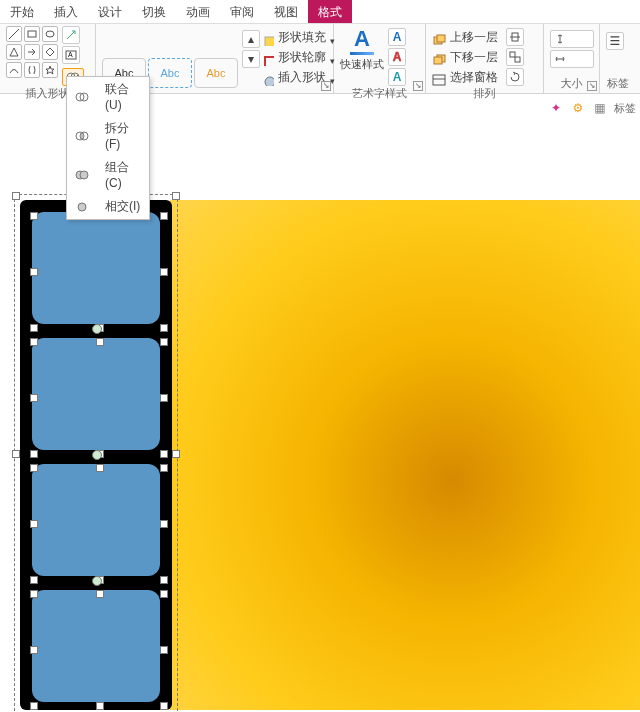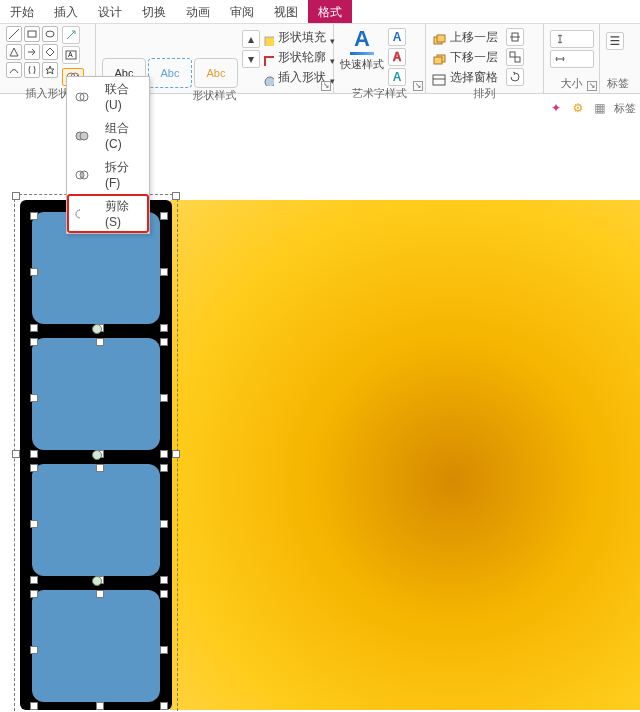--- a/index.html
+++ b/index.html
@@ -182,21 +182,20 @@
           </div>
         <div class="item">
             <svg class="dot" width="12" height="12">
               <circle cx="6" cy="6" r="5" fill="#bcd" stroke="#678"></circle>
             </svg>
             <span>插入形状</span> 
             <span style="font-size:9px">▾</span>
           </div>
       </div>
     </div>
-    <div class="group-label">形状样式</div>
     <div class="dlg-launcher">↘</div>
   </div>
 
   <div class="group" style="width:92px">
     <div class="group-body">
       <div class="quick-styles">
         <div class="big-a">A</div>
         <div class="under-a"></div>
         <div style="font-size:11px">快速样式</div>
       </div>
@@ -298,43 +297,43 @@
         <svg width="14" height="12">
           <circle cx="5" cy="6" r="4" fill="none" stroke="#777"></circle>
           <circle cx="9" cy="6" r="4" fill="none" stroke="#777"></circle>
         </svg>
       </span>
       <span>联合(U)</span>
     </div>
   <div class="mi">
       <span class="ic">
         <svg width="14" height="12">
-          <circle cx="5" cy="6" r="4" fill="#ccc" stroke="#777"></circle>
-          <circle cx="9" cy="6" r="4" fill="#ccc" stroke="#777"></circle>
-        </svg>
-      </span>
-      <span>组合(C)</span>
-    </div>
-  <div class="mi">
-      <span class="ic">
-        <svg width="14" height="12">
           <circle cx="5" cy="6" r="4" fill="none" stroke="#777"></circle>
           <circle cx="9" cy="6" r="4" fill="none" stroke="#777"></circle>
           <line x1="7" y1="3" x2="7" y2="9" stroke="#777"></line>
         </svg>
       </span>
       <span>拆分(F)</span>
     </div>
-  <div class="mi highlighted">
+  <div class="mi">
       <span class="ic">
         <svg width="14" height="12">
-          <path d="M5 2a4 4 0 1 0 0 8 4 4 0 0 1 0-8" fill="none" stroke="#777" stroke-dasharray="1 1"></path>
+          <circle cx="5" cy="6" r="4" fill="#ccc" stroke="#777"></circle>
+          <circle cx="9" cy="6" r="4" fill="#ccc" stroke="#777"></circle>
         </svg>
       </span>
-      <span>剪除(S)</span>
+      <span>组合(C)</span>
+    </div>
+  <div class="mi">
+      <span class="ic">
+        <svg width="14" height="12">
+          <path d="M7 2a4 4 0 0 1 0 8 4 4 0 0 1 0-8" fill="#ccc" stroke="#777"></path>
+        </svg>
+      </span>
+      <span>相交(I)</span>
     </div>
 </div>
 
 <div class="top-right-tools">
   <span style="color:#d63384">✦</span>
   <span style="color:#f0a020">⚙</span>
   <span style="color:#888">▦</span>
   <span style="width:auto;font-size:11px;color:#666">标签</span>
 </div>
 

